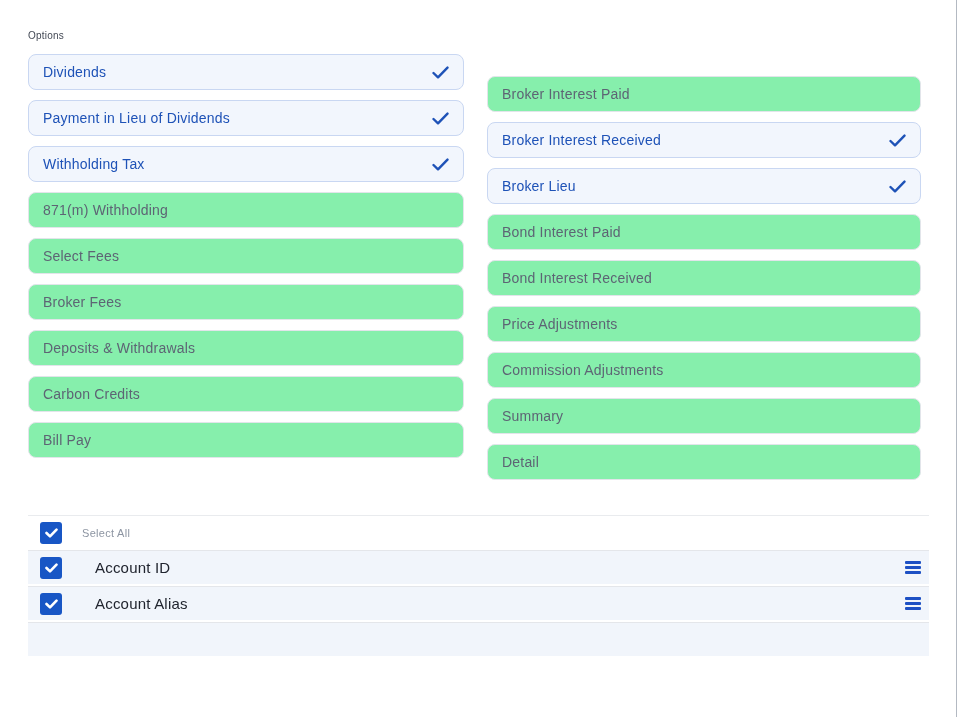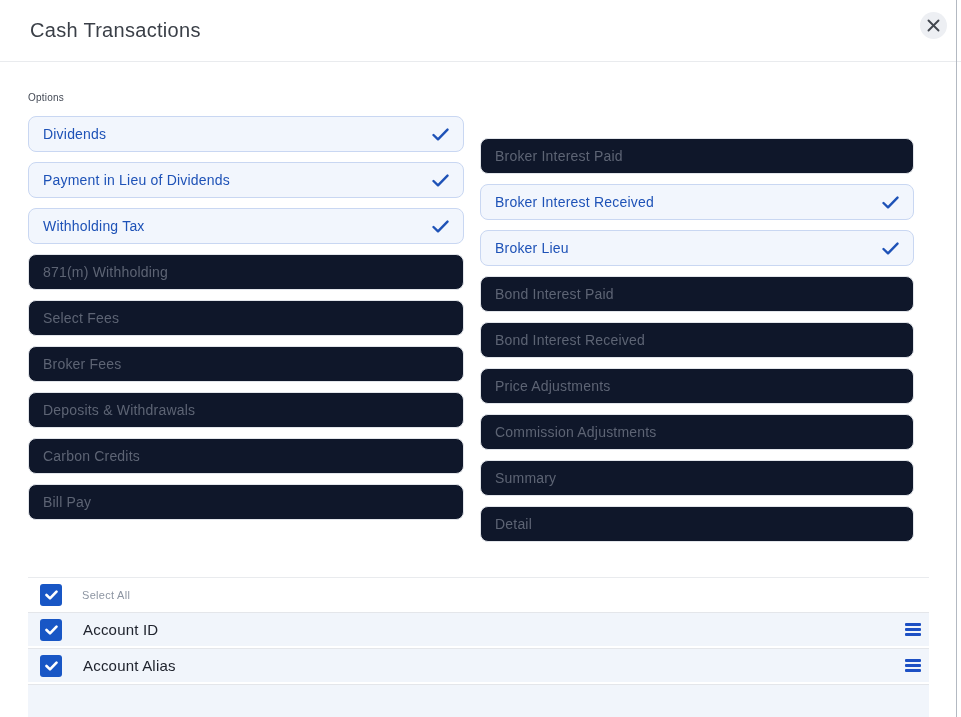--- a/index.html
+++ b/index.html
@@ -23,29 +23,29 @@
     cursor: pointer;
   }
 
   
   .scroll-line { position: absolute; top: 0; right: 4px; width: 1px; height: 717px; background: #b3b9c2; }
 
   
   .content { padding: 0 32px 0 28px; }
   .options-label { padding-top: 30px; font-size: 10px; color: #434955; letter-spacing: 0.2px; }
 
-  .columns { display: flex; gap: 16px; margin-top: 13px; }
+  .columns { display: flex; gap: 23px; margin-top: 13px; }
   .col { display: flex; flex-direction: column; }
   .col-left { width: 436px; }
   .col-right { width: 434px; margin-top: 22px; }
 
   .opt {
     height: 36px; margin-bottom: 10px;
     border: 1px solid #e2e5ea; border-radius: 8px;
-    background: #0f172a;
+    background: #86efac;
     display: flex; align-items: center; justify-content: space-between;
     padding: 0 14px;
     font-size: 14px; color: #5d6474; letter-spacing: 0.2px;
     cursor: pointer;
   }
   .opt.selected {
     background: #f2f6fd; border-color: #c9d7f2; color: #1e52b7;
   }
   .opt .check { flex: 0 0 auto; margin-left: 8px; }
 
@@ -60,38 +60,29 @@
     display: flex; align-items: center; justify-content: center;
     flex: 0 0 auto; cursor: pointer;
   }
 
   .field-row {
     height: 34px; background: #f1f5fb; border-top: 1px solid #e4e6ea;
     margin-bottom: 2px;
     display: flex; align-items: center;
     padding: 0 8px 0 12px;
   }
-  .field-row .row-label { margin-left: 21px; font-size: 15px; color: #20242e; letter-spacing: 0.2px; }
+  .field-row .row-label { margin-left: 33px; font-size: 15px; color: #20242e; letter-spacing: 0.2px; }
   .drag-handle { margin-left: auto; display: flex; flex-direction: column; gap: 2.5px; cursor: grab; padding: 2px 0; }
   .drag-handle .bar { width: 16px; height: 2.5px; background: #1d50c4; border-radius: 1px; }
 </style>
 </head>
 <body>
 
 <div class="modal">
 
-  <div class="header">
-    <div class="title">Cash Transactions</div>
-    <button class="close-btn">
-      <svg width="13" height="13" viewBox="0 0 13 13">
-        <line x1="1.5" y1="1.5" x2="11.5" y2="11.5" stroke="#42474f" stroke-width="1.9" stroke-linecap="round"></line>
-        <line x1="11.5" y1="1.5" x2="1.5" y2="11.5" stroke="#42474f" stroke-width="1.9" stroke-linecap="round"></line>
-      </svg>
-    </button>
-  </div>
 
   <div class="content">
     <div class="options-label">Options</div>
 
     <div class="columns">
 
       <div class="col col-left">
         <div class="opt selected">
           <span>Dividends</span>
           <svg class="check" width="17" height="13" viewBox="0 0 17 13">

